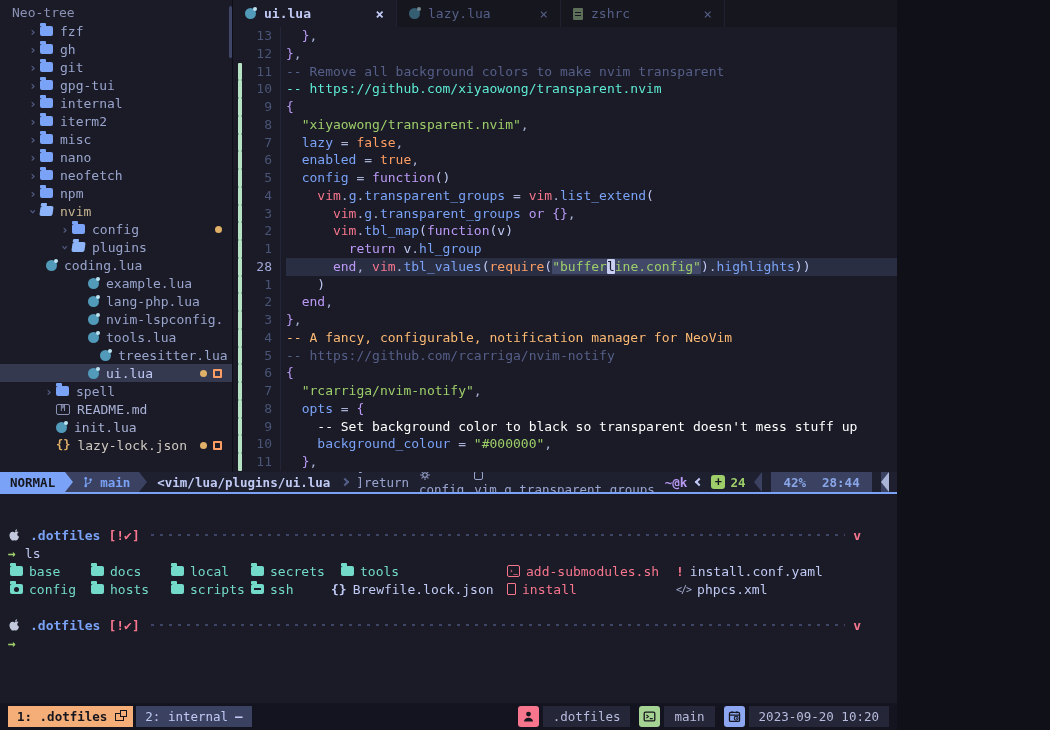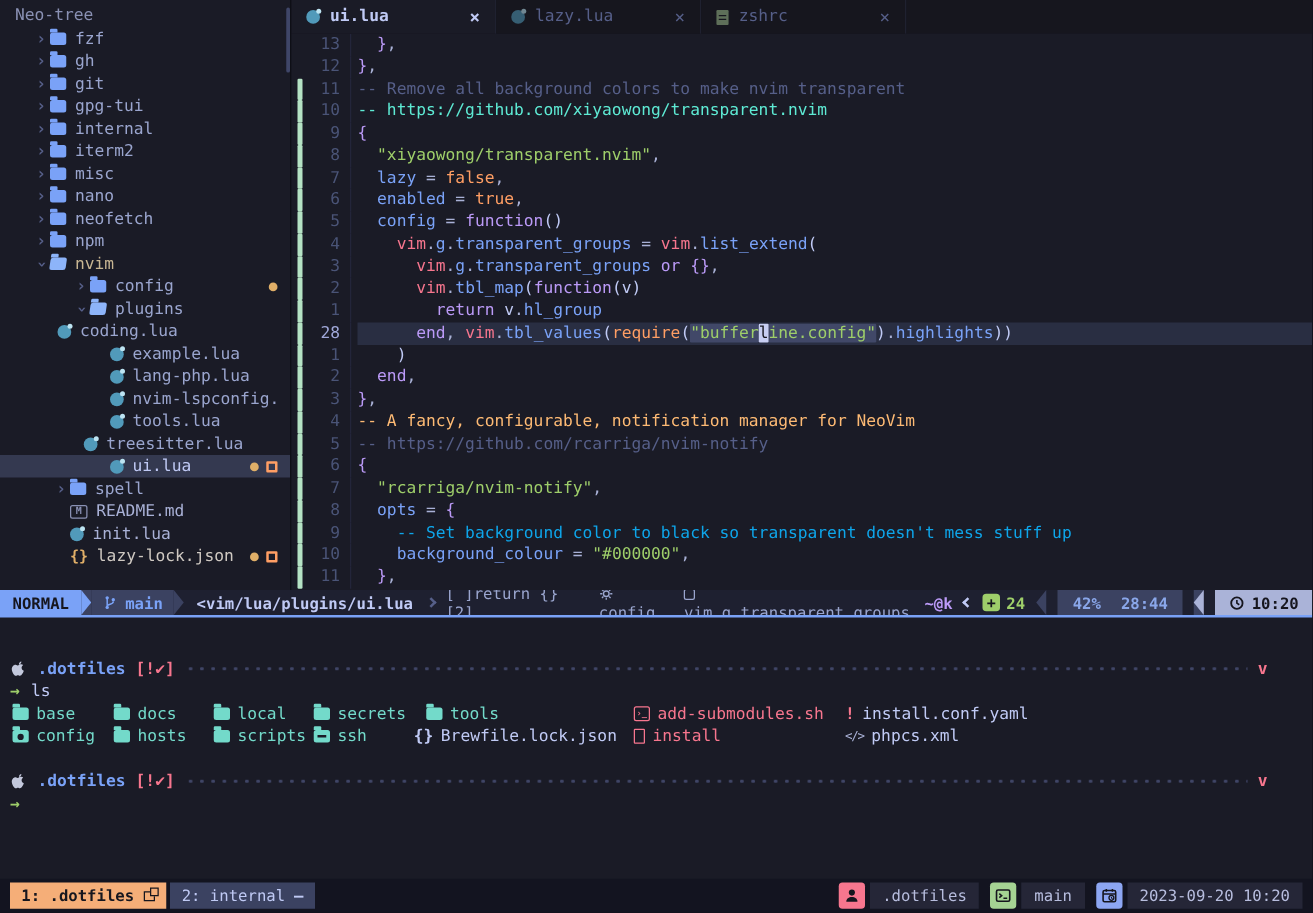--- a/index.html
+++ b/index.html
@@ -1,17 +1,17 @@
 <!DOCTYPE html>
 <html><head>
 <meta charset="utf-8">
 <style>
   *{box-sizing:border-box;margin:0;padding:0}
   html,body{background:#101018}
-  .screen{position:relative;width:1050px;height:730px;background:#1a1b26;overflow:hidden;
+  .screen{position:relative;width:897px;height:730px;background:#1a1b26;overflow:hidden;
     font-family:"DejaVu Sans Mono","DejaVu Sans",monospace;font-size:13px;color:#c0caf5}
   
   .nvim-top{display:flex;height:472px}
   .sidebar{position:relative;width:233px;border-right:1px solid #0e0f16;padding-top:4px;overflow:hidden}
   .editor{flex:1;display:flex;flex-direction:column;overflow:hidden}
   
   .nt-title{height:18px;line-height:18px;padding-left:12px;color:#8a91b4}
   .nt-scrollbar{position:absolute;right:0;top:6px;width:3px;height:52px;background:#3f4668;border-radius:2px}
   .nt-row{display:flex;align-items:center;height:18px;cursor:default;white-space:nowrap}
   .nt-row.sel{background:#343950}
@@ -204,21 +204,21 @@
           <div class="nt-row" style="padding-left: 74px;">
             <span class="chev"></span>
             <span class="fi fi-lua"></span>
             <span class="nt-label">nvim-lspconfig.</span>
           </div>
           <div class="nt-row" style="padding-left: 74px;">
             <span class="chev"></span>
             <span class="fi fi-lua"></span>
             <span class="nt-label">tools.lua</span>
           </div>
-          <div class="nt-row" style="padding-left: 53px;">
+          <div class="nt-row" style="padding-left: 86px;">
             <span class="chev"></span>
             <span class="fi fi-lua"></span>
             <span class="nt-label">treesitter.lua</span>
           </div>
           <div class="nt-row sel" style="padding-left: 74px;">
             <span class="chev"></span>
             <span class="fi fi-lua"></span>
             <span class="nt-label" style="color: rgb(192, 202, 245);">ui.lua</span>
             <span class="badges">
               <span class="badge-dot"></span>
@@ -286,21 +286,21 @@
           <div class="crow"><span class="sign add"></span><span class="lnum">1</span><span class="gsep"></span><span class="ct"><span style="color: rgb(192, 202, 245);">        </span><span style="color: rgb(187, 154, 247);">return</span><span style="color: rgb(192, 202, 245);"> </span><span style="color: rgb(192, 202, 245);">v</span><span style="color: rgb(169, 177, 214);">.</span><span style="color: rgb(122, 162, 247);">hl_group</span></span></div>
           <div class="crow cur"><span class="sign add"></span><span class="lnum curn">28</span><span class="gsep"></span><span class="ct"><span style="color: rgb(192, 202, 245);">      </span><span style="color: rgb(187, 154, 247);">end</span><span style="color: rgb(169, 177, 214);">, </span><span style="color: rgb(247, 118, 142);">vim</span><span style="color: rgb(169, 177, 214);">.</span><span style="color: rgb(122, 162, 247);">tbl_values</span><span style="color: rgb(192, 202, 245);">(</span><span style="color: rgb(255, 158, 100);">require</span><span style="color: rgb(192, 202, 245);">(</span><span class="hl" style="color: rgb(158, 206, 106);">"buffer</span><span class="cursor" style="color: rgb(158, 206, 106);">l</span><span class="hl" style="color: rgb(158, 206, 106);">ine.config"</span><span style="color: rgb(192, 202, 245);">)</span><span style="color: rgb(169, 177, 214);">.</span><span style="color: rgb(122, 162, 247);">highlights</span><span style="color: rgb(192, 202, 245);">))</span></span></div>
           <div class="crow"><span class="sign add"></span><span class="lnum">1</span><span class="gsep"></span><span class="ct"><span style="color: rgb(192, 202, 245);">    )</span></span></div>
           <div class="crow"><span class="sign add"></span><span class="lnum">2</span><span class="gsep"></span><span class="ct"><span style="color: rgb(192, 202, 245);">  </span><span style="color: rgb(187, 154, 247);">end</span><span style="color: rgb(169, 177, 214);">,</span></span></div>
           <div class="crow"><span class="sign add"></span><span class="lnum">3</span><span class="gsep"></span><span class="ct"><span style="color: rgb(187, 154, 247);">}</span><span style="color: rgb(169, 177, 214);">,</span></span></div>
           <div class="crow"><span class="sign add"></span><span class="lnum">4</span><span class="gsep"></span><span class="ct"><span style="color: #fdba74;">-- A fancy, configurable, notification manager for NeoVim</span></span></div>
           <div class="crow"><span class="sign add"></span><span class="lnum">5</span><span class="gsep"></span><span class="ct"><span style="color: rgb(86, 95, 137);">-- https://github.com/rcarriga/nvim-notify</span></span></div>
           <div class="crow"><span class="sign add"></span><span class="lnum">6</span><span class="gsep"></span><span class="ct"><span style="color: rgb(187, 154, 247);">{</span></span></div>
           <div class="crow"><span class="sign add"></span><span class="lnum">7</span><span class="gsep"></span><span class="ct"><span style="color: rgb(192, 202, 245);">  </span><span style="color: rgb(158, 206, 106);">"rcarriga/nvim-notify"</span><span style="color: rgb(169, 177, 214);">,</span></span></div>
           <div class="crow"><span class="sign add"></span><span class="lnum">8</span><span class="gsep"></span><span class="ct"><span style="color: rgb(192, 202, 245);">  </span><span style="color: rgb(122, 162, 247);">opts</span><span style="color: rgb(169, 177, 214);"> = </span><span style="color: rgb(187, 154, 247);">{</span></span></div>
-          <div class="crow"><span class="sign add"></span><span class="lnum">9</span><span class="gsep"></span><span class="ct"><span style="color: rgb(192, 202, 245);">    </span><span style="color: #0ea5e9;">-- Set background color to black so transparent doesn't mess stuff up</span></span></div>
+          <div class="crow"><span class="sign add"></span><span class="lnum">9</span><span class="gsep"></span><span class="ct"><span style="color: rgb(192, 202, 245);">    </span><span style="color: #ffffff;">-- Set background color to black so transparent doesn't mess stuff up</span></span></div>
           <div class="crow"><span class="sign add"></span><span class="lnum">10</span><span class="gsep"></span><span class="ct"><span style="color: rgb(192, 202, 245);">    </span><span style="color: rgb(122, 162, 247);">background_colour</span><span style="color: rgb(169, 177, 214);"> = </span><span style="color: rgb(158, 206, 106);">"#000000"</span><span style="color: rgb(169, 177, 214);">,</span></span></div>
           <div class="crow"><span class="sign add"></span><span class="lnum">11</span><span class="gsep"></span><span class="ct"><span style="color: rgb(187, 154, 247);">  }</span><span style="color: rgb(169, 177, 214);">,</span></span></div>
         </div>
     </div>
   </div>
 
   <div class="sl">
     <span class="sl-mode">NORMAL</span>
     <span class="pl pl-r1"></span>
     <span class="sl-branch">

